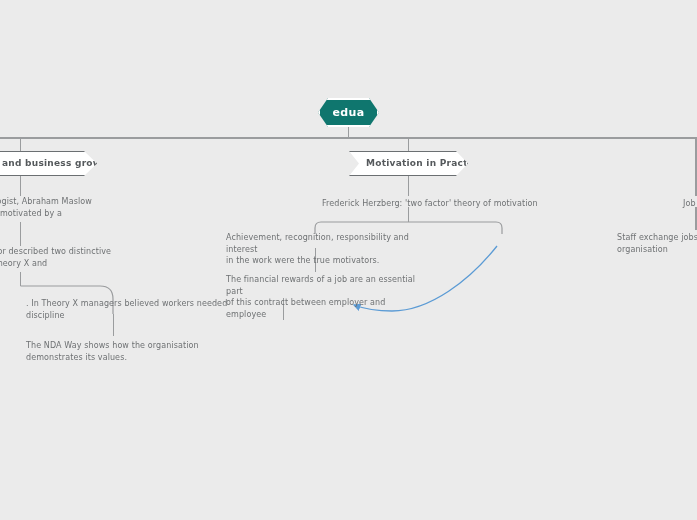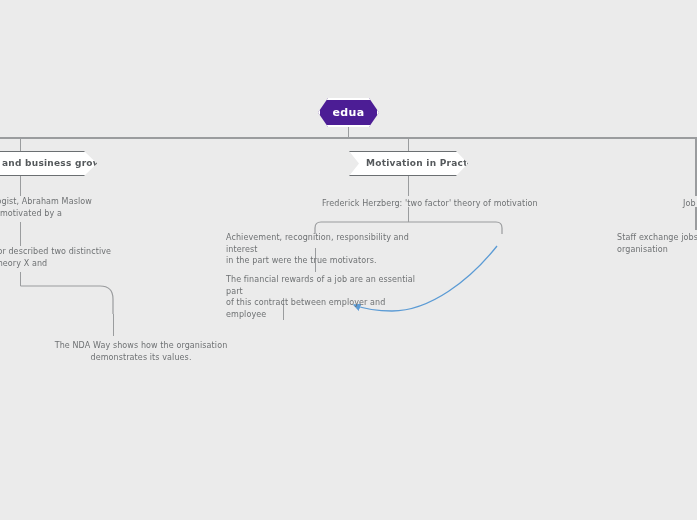--- a/index.html
+++ b/index.html
@@ -12,21 +12,21 @@
     position:relative;
   }
   #canvas{position:absolute;left:0;top:0;width:697px;height:520px;}
   svg.layer{position:absolute;left:0;top:0;width:697px;height:520px;pointer-events:none;}
 
   
   .node{position:absolute;box-sizing:border-box;}
 
   .root-node{
     left:318px;top:98px;width:61px;height:29px;
-    background:#4c1d95;
+    background:#0f766e;
     border:2px solid #ffffff;
     -webkit-clip-path:polygon(10px 0,51px 0,61px 14.5px,51px 29px,10px 29px,0 14.5px);
     clip-path:polygon(10px 0,51px 0,61px 14.5px,51px 29px,10px 29px,0 14.5px);
     display:flex;align-items:center;justify-content:center;
   }
   .root-label{
     color:#ffffff;font-size:11px;font-weight:bold;letter-spacing:.3px;
     line-height:1;white-space:nowrap;
   }
 
@@ -137,28 +137,30 @@
   <div class="node topic-chevron" id="topic-motivation">
     <span class="topic-label">Motivation in Practice</span>
   </div>
 
   <div class="leaf" style="left:-16px;top:196px;width:230px;">nologist, Abraham Maslow
   are motivated by a</div>
 
   <div class="leaf" style="left:-16px;top:246px;width:230px;">regor described two distinctive
 t: Theory X and</div>
 
+  <div class="leaf" style="left:26px;top:298px;width:230px;">. In Theory X managers believed workers needed
+discipline</div>
 
-  <div class="leaf" style="left:26px;top:340px;width:230px;text-align:center;">The NDA Way shows how the organisation
+  <div class="leaf" style="left:26px;top:340px;width:230px;">The NDA Way shows how the organisation
 demonstrates its values.</div>
 
   <div class="leaf center" style="left:322px;top:198px;width:168px;">Frederick Herzberg: 'two factor' theory of motivation</div>
 
   <div class="leaf" style="left:226px;top:232px;width:200px;">Achievement, recognition, responsibility and interest
-in the part were the true motivators.</div>
+in the work were the true motivators.</div>
 
 
   <div class="leaf" style="left:226px;top:274px;width:200px;">The financial rewards of a job are an essential part
 of this contract between employer and
 employee</div>
 
 
   <div class="leaf" style="left:683px;top:198px;width:60px;">Job</div>
 
   <div class="leaf" style="left:617px;top:232px;width:120px;">Staff exchange jobs of c

